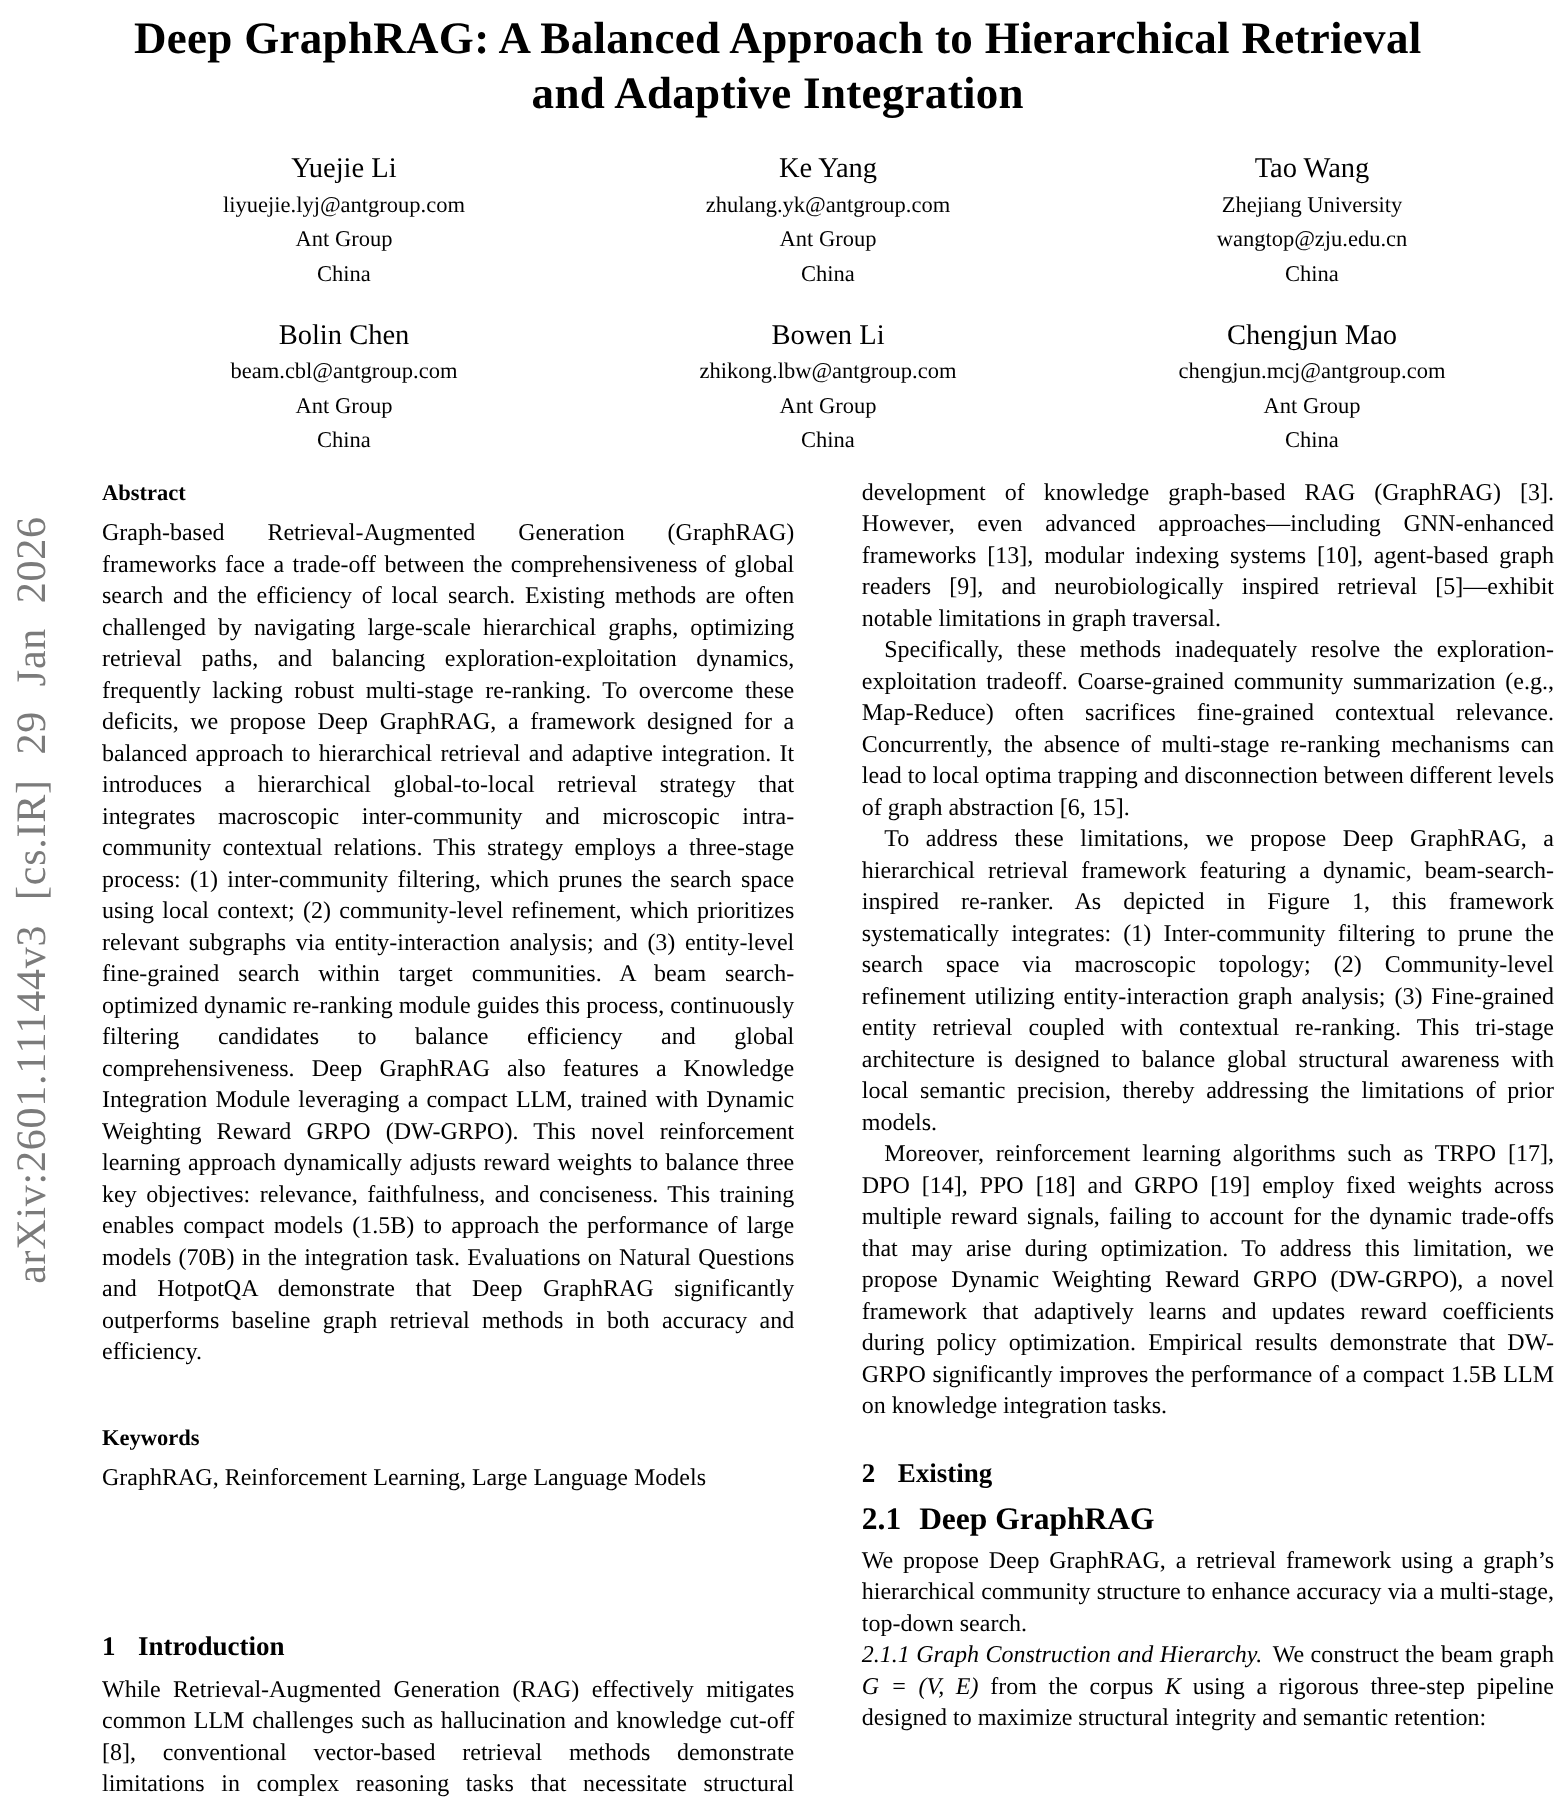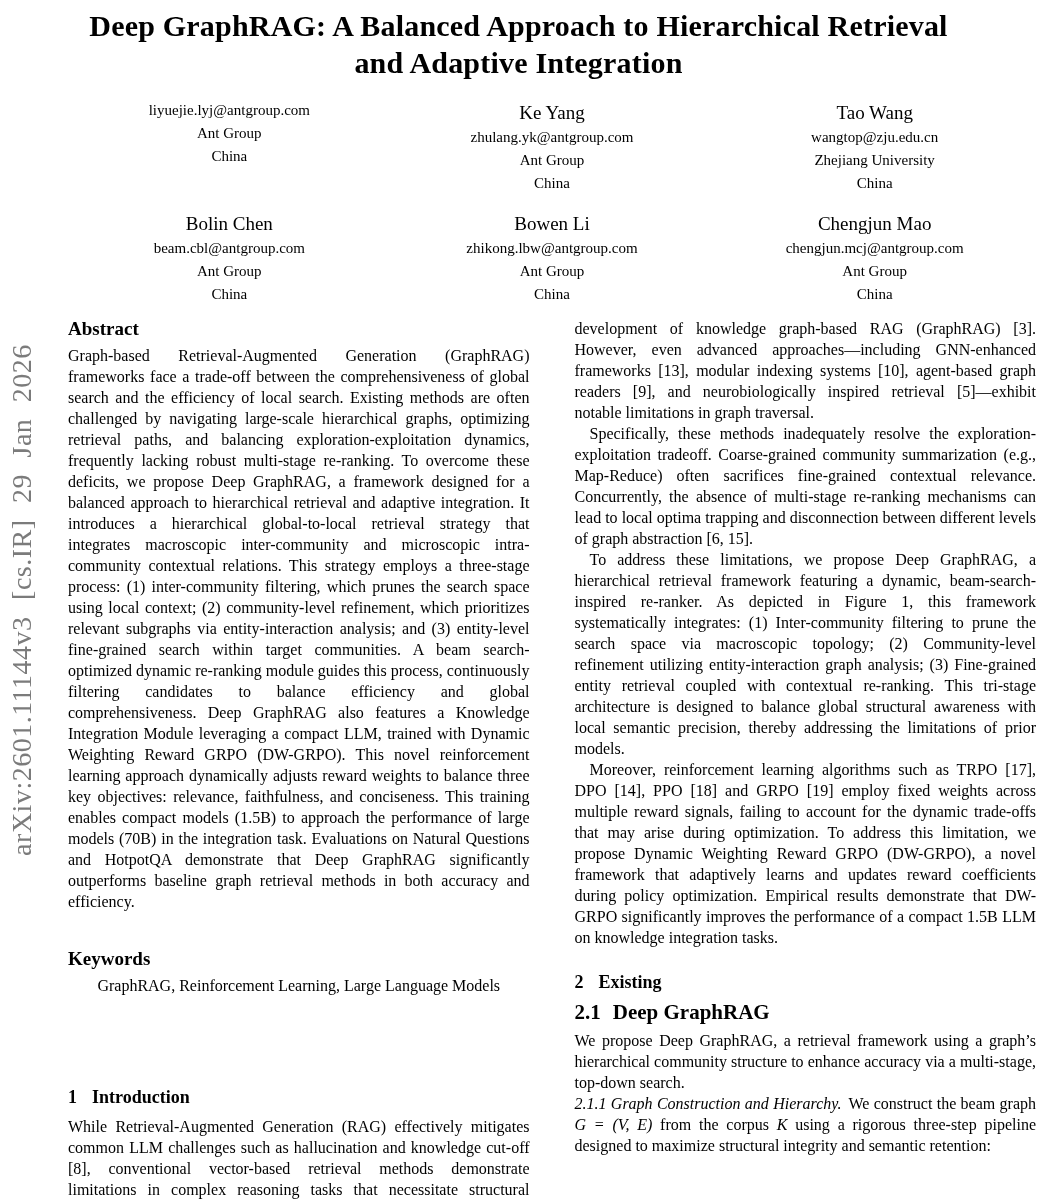--- a/index.html
+++ b/index.html
@@ -52,21 +52,21 @@
   .col {
     flex: 1;
     min-width: 0;
     font-size: 16px;
     line-height: 21px;
     text-align: justify;
   }
   .col p { margin: 0; }
   .indent { text-indent: 15px; }
   .block-head {
-    font-size: 19px;
+    font-size: 15px;
     font-weight: bold;
     line-height: 22px;
     margin-bottom: 5px;
     text-align: left;
   }
   .keywords-head { margin-top: 36px; }
   .sec-head {
     font-size: 18px;
     font-weight: bold;
     line-height: 23px;
@@ -97,34 +97,35 @@
 
   <div class="arxiv-strip">arXiv:2601.11144v3 [cs.IR] 29 Jan 2026</div>
 
   <h1 class="title">
     <span>Deep GraphRAG: A Balanced Approach to Hierarchical Retrieval</span><br>
     <span>and Adaptive Integration</span>
   </h1>
 
   <div class="authors">
     <div class="author">
+      <div class="author-name">Yuejie Li</div>
       <div class="author-line">liyuejie.lyj@antgroup.com</div>
       <div class="author-line">Ant Group</div>
       <div class="author-line">China</div>
     </div>
     <div class="author">
       <div class="author-name">Ke Yang</div>
       <div class="author-line">zhulang.yk@antgroup.com</div>
       <div class="author-line">Ant Group</div>
       <div class="author-line">China</div>
     </div>
     <div class="author">
       <div class="author-name">Tao Wang</div>
+      <div class="author-line">Zhejiang University</div>
       <div class="author-line">wangtop@zju.edu.cn</div>
-      <div class="author-line">Zhejiang University</div>
       <div class="author-line">China</div>
     </div>
     <div class="author">
       <div class="author-name">Bolin Chen</div>
       <div class="author-line">beam.cbl@antgroup.com</div>
       <div class="author-line">Ant Group</div>
       <div class="author-line">China</div>
     </div>
     <div class="author">
       <div class="author-name">Bowen Li</div>
@@ -140,21 +141,21 @@
     </div>
   </div>
 
   <div class="columns">
 
     <div class="col">
       <h2 class="block-head">Abstract</h2>
       <p>Graph-based Retrieval-Augmented Generation (GraphRAG) frameworks face a trade-off between the comprehensiveness of global search and the efficiency of local search. Existing methods are often challenged by navigating large-scale hierarchical graphs, optimizing retrieval paths, and balancing exploration-exploitation dynamics, frequently lacking robust multi-stage re-ranking. To overcome these deficits, we propose Deep GraphRAG, a framework designed for a balanced approach to hierarchical retrieval and adaptive integration. It introduces a hierarchical global-to-local retrieval strategy that integrates macroscopic inter-community and microscopic intra-community contextual relations. This strategy employs a three-stage process: (1) inter-community filtering, which prunes the search space using local context; (2) community-level refinement, which prioritizes relevant subgraphs via entity-interaction analysis; and (3) entity-level fine-grained search within target communities. A beam search-optimized dynamic re-ranking module guides this process, continuously filtering candidates to balance efficiency and global comprehensiveness. Deep GraphRAG also features a Knowledge Integration Module leveraging a compact LLM, trained with Dynamic Weighting Reward GRPO (DW-GRPO). This novel reinforcement learning approach dynamically adjusts reward weights to balance three key objectives: relevance, faithfulness, and conciseness. This training enables compact models (1.5B) to approach the performance of large models (70B) in the integration task. Evaluations on Natural Questions and HotpotQA demonstrate that Deep GraphRAG significantly outperforms baseline graph retrieval methods in both accuracy and efficiency.</p>
 
       <h2 class="block-head keywords-head">Keywords</h2>
-      <p style="text-align:center">GraphRAG, Reinforcement Learning, Large Language Models</p>
+      <p style="text-align:left">GraphRAG, Reinforcement Learning, Large Language Models</p>
 
       <h2 class="sec-head intro-head">
         <span class="sec-num">1</span><span>Introduction</span>
       </h2>
       <p>While Retrieval-Augmented Generation (RAG) effectively mitigates common LLM challenges such as hallucination and knowledge cut-off [8], conventional vector-based retrieval methods demonstrate limitations in complex reasoning tasks that necessitate structural comprehension [1, 4, 11, 12, 16, 21, 22]. This deficit has catalyzed the</p>
     </div>
 
     <div class="col">
       <p>development of knowledge graph-based RAG (GraphRAG) [3]. However, even advanced approaches—including GNN-enhanced frameworks [13], modular indexing systems [10], agent-based graph readers [9], and neurobiologically inspired retrieval [5]—exhibit notable limitations in graph traversal.</p>
       <p class="indent">Specifically, these methods inadequately resolve the exploration-exploitation tradeoff. Coarse-grained community summarization (e.g., Map-Reduce) often sacrifices fine-grained contextual relevance. Concurrently, the absence of multi-stage re-ranking mechanisms can lead to local optima trapping and disconnection between different levels of graph abstraction [6, 15].</p>

